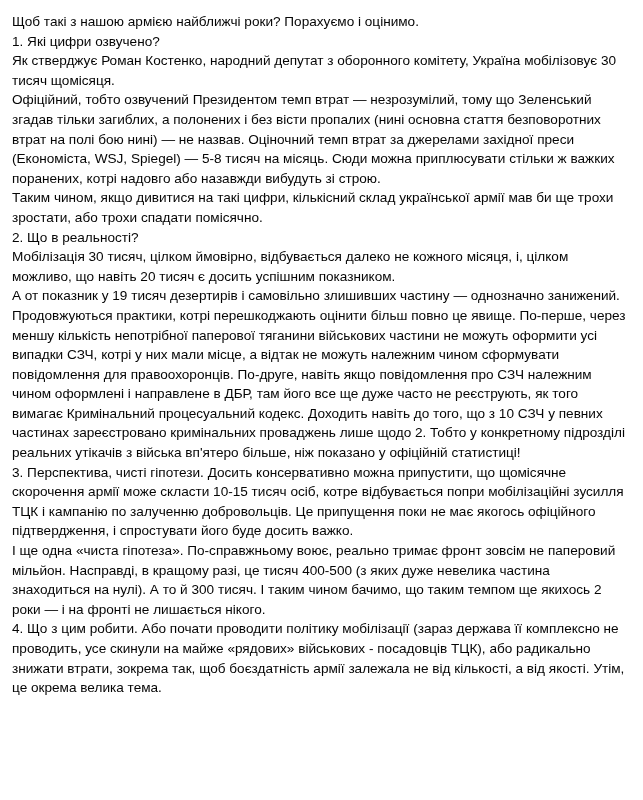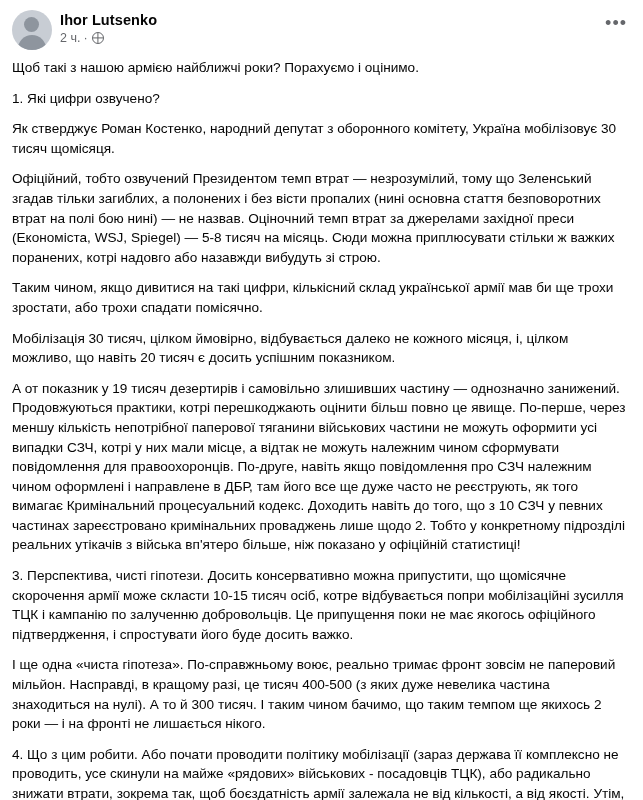--- a/index.html
+++ b/index.html
@@ -124,50 +124,36 @@
     font-size: 13.6px;
     line-height: 19.6px;
     color: #050505;
     word-wrap: break-word;
     padding-top: 2px;
   }
   .post-body p {
     margin: 0 0 0 0;
   }
   .post-body p + p {
-    margin-top: 11px;
+    margin-top: 0;
   }
 </style>
 </head>
 <body>
 
 <div class="post">
 
-  <div class="post-header">
-    <div class="avatar">
-      <div class="head"></div>
-      <div class="body"></div>
-    </div>
-    <div class="header-text">
-      <div class="author">Ihor Lutsenko</div>
-      <div class="meta">
-        <span>2 ч.</span>
-        <span class="sep">·</span>
-        <span class="globe"></span>
-      </div>
-    </div>
-    <div class="more-btn">•••</div>
-  </div>
 
   <div class="post-body">
     <p>Щоб такі з нашою армією найближчі роки? Порахуємо і оцінимо.</p>
     <p>1. Які цифри озвучено?</p>
     <p>Як стверджує Роман Костенко, народний депутат з оборонного комітету, Україна мобілізовує 30 тисяч щомісяця.</p>
     <p>Офіційний, тобто озвучений Президентом темп втрат — незрозумілий, тому що Зеленський згадав тільки загиблих, а полонених і без вісти пропалих (нині основна стаття безповоротних втрат на полі бою нині) — не назвав. Оціночний темп втрат за джерелами західної преси (Економіста, WSJ, Spiegel) — 5-8 тисяч на місяць. Сюди можна приплюсувати стільки ж важких поранених, котрі надовго або назавжди вибудуть зі строю.</p>
     <p>Таким чином, якщо дивитися на такі цифри, кількісний склад української армії мав би ще трохи зростати, або трохи спадати помісячно.</p>
+    <p>2. Що в реальності?</p>
     <p>Мобілізація 30 тисяч, цілком ймовірно, відбувається далеко не кожного місяця, і, цілком можливо, що навіть 20 тисяч є досить успішним показником.</p>
     <p>А от показник у 19 тисяч дезертирів і самовільно злишивших частину — однозначно занижений. Продовжуються практики, котрі перешкоджають оцінити більш повно це явище. По-перше, через меншу кількість непотрібної паперової тяганини військових частини не можуть оформити усі випадки СЗЧ, котрі у них мали місце, а відтак не можуть належним чином сформувати повідомлення для правоохоронців. По-друге, навіть якщо повідомлення про СЗЧ належним чином оформлені і направлене в ДБР, там його все ще дуже часто не реєструють, як того вимагає Кримінальний процесуальний кодекс. Доходить навіть до того, що з 10 СЗЧ у певних частинах зареєстровано кримінальних проваджень лише щодо 2. Тобто у конкретному підрозділі реальних утікачів з війська вп'ятеро більше, ніж показано у офіційній статистиці!</p>
     <p>3. Перспектива, чисті гіпотези. Досить консервативно можна припустити, що щомісячне скорочення армії може скласти 10-15 тисяч осіб, котре відбувається попри мобілізаційні зусилля ТЦК і кампанію по залученню добровольців. Це припущення поки не має якогось офіційного підтвердження, і спростувати його буде досить важко.</p>
     <p>І ще одна «чиста гіпотеза». По-справжньому воює, реально тримає фронт зовсім не паперовий мільйон. Насправді, в кращому разі, це тисяч 400-500 (з яких дуже невелика частина знаходиться на нулі). А то й 300 тисяч. І таким чином бачимо, що таким темпом ще якихось 2 роки — і на фронті не лишається нікого.</p>
     <p>4. Що з цим робити. Або почати проводити політику мобілізації (зараз держава її комплексно не проводить, усе скинули на майже «рядових» військових - посадовців ТЦК), або радикально знижати втрати, зокрема так, щоб боєздатність армії залежала не від кількості, а від якості. Утім, це окрема велика тема.</p>
 
   </div>
 
 </div>
 

